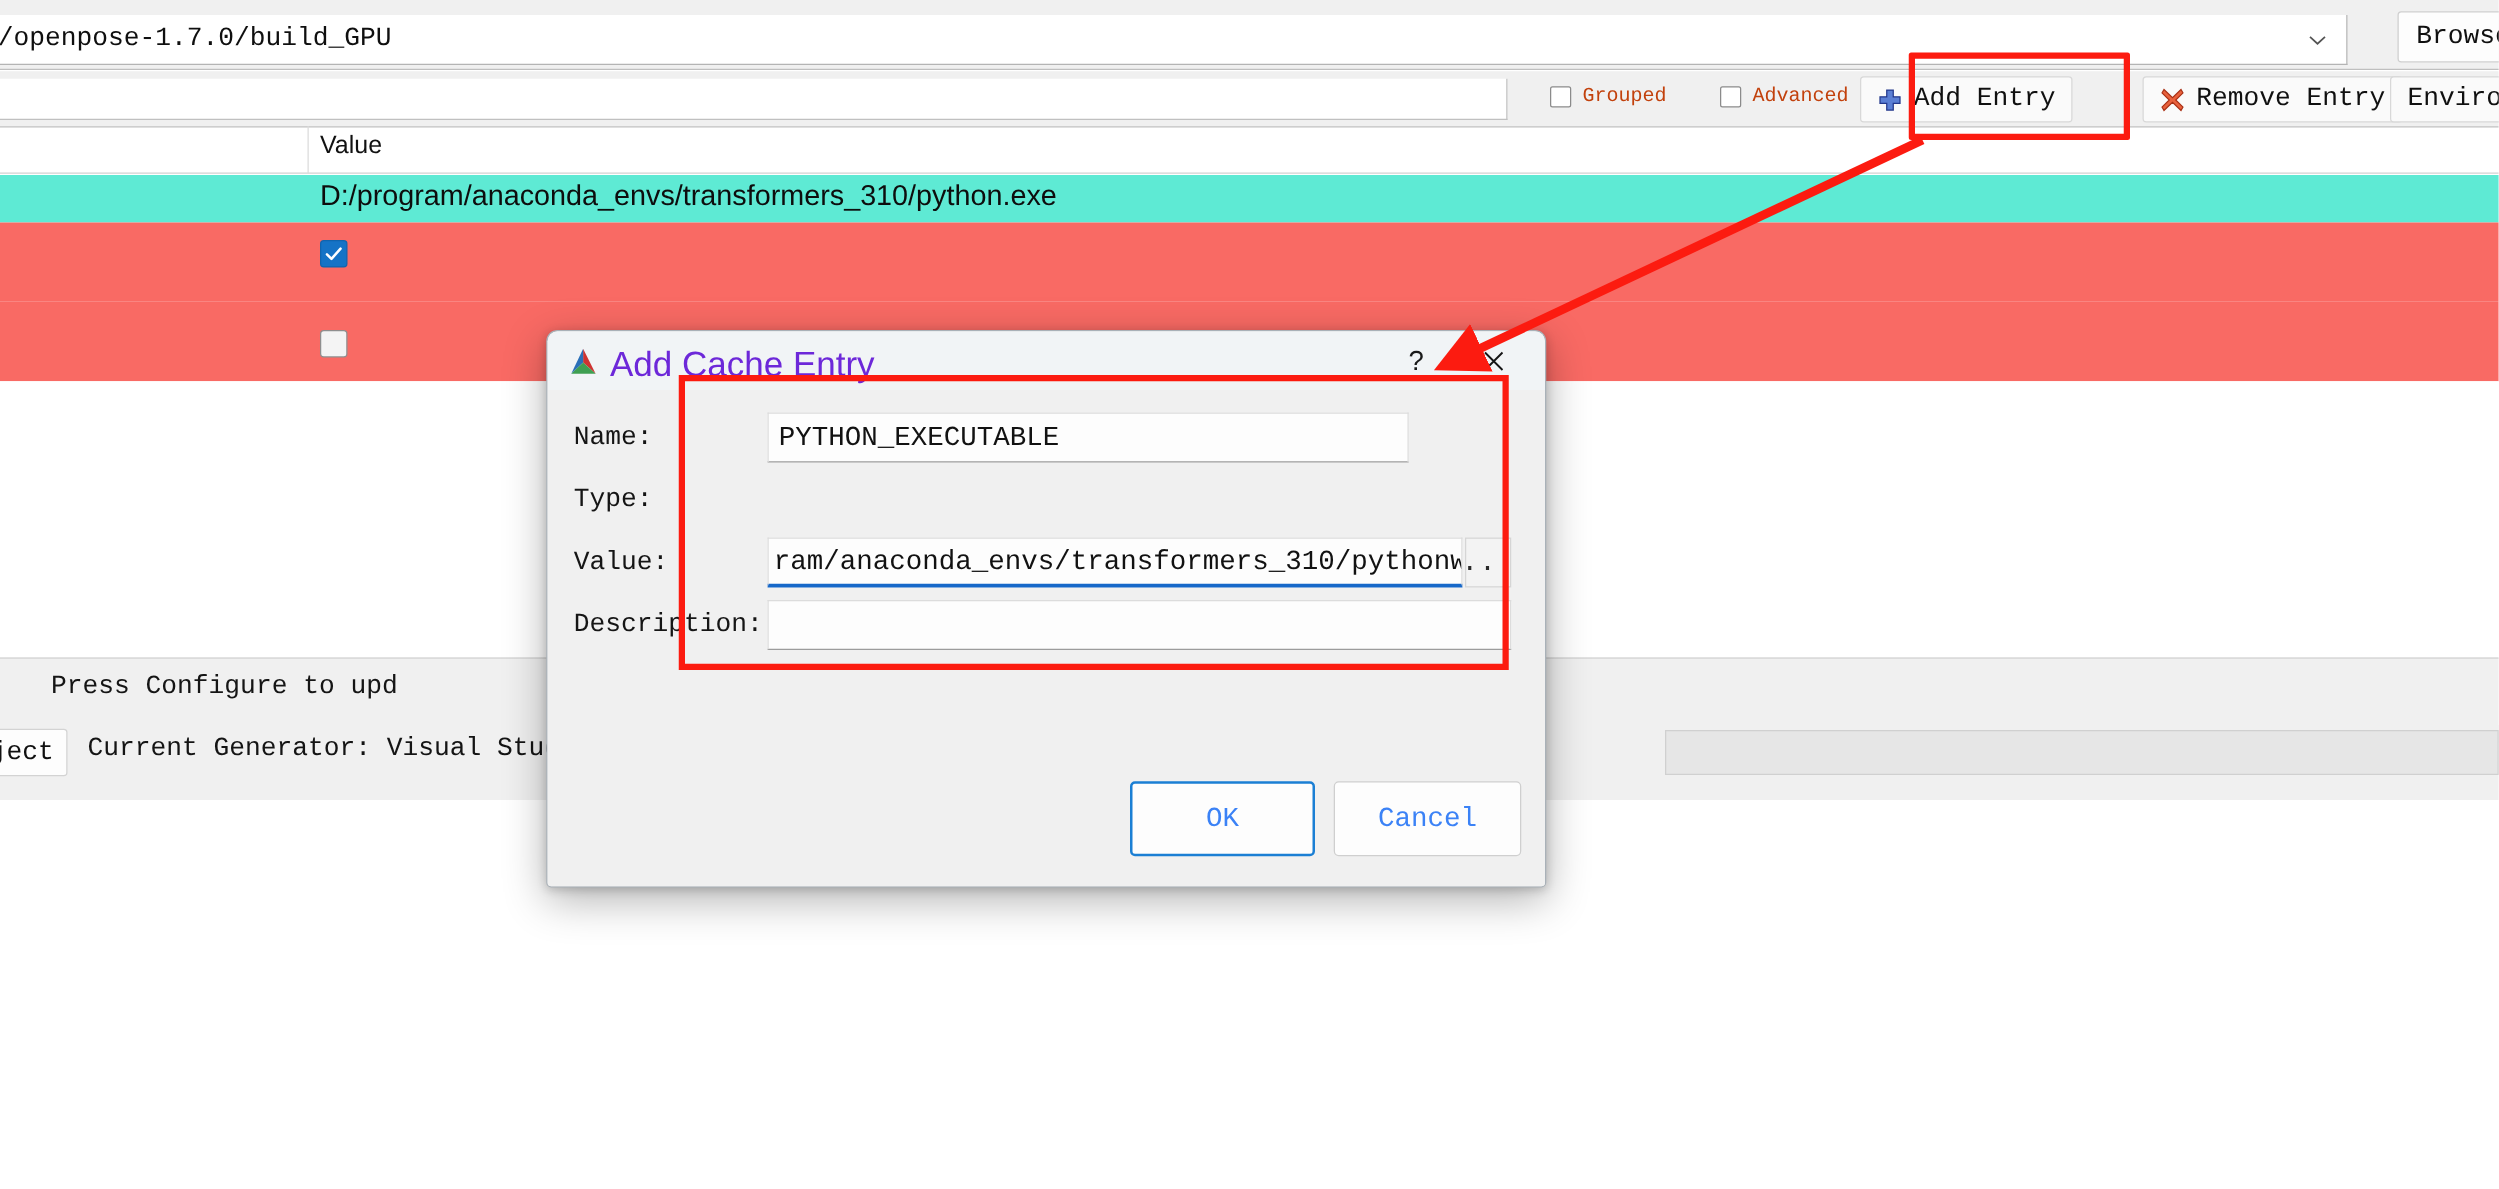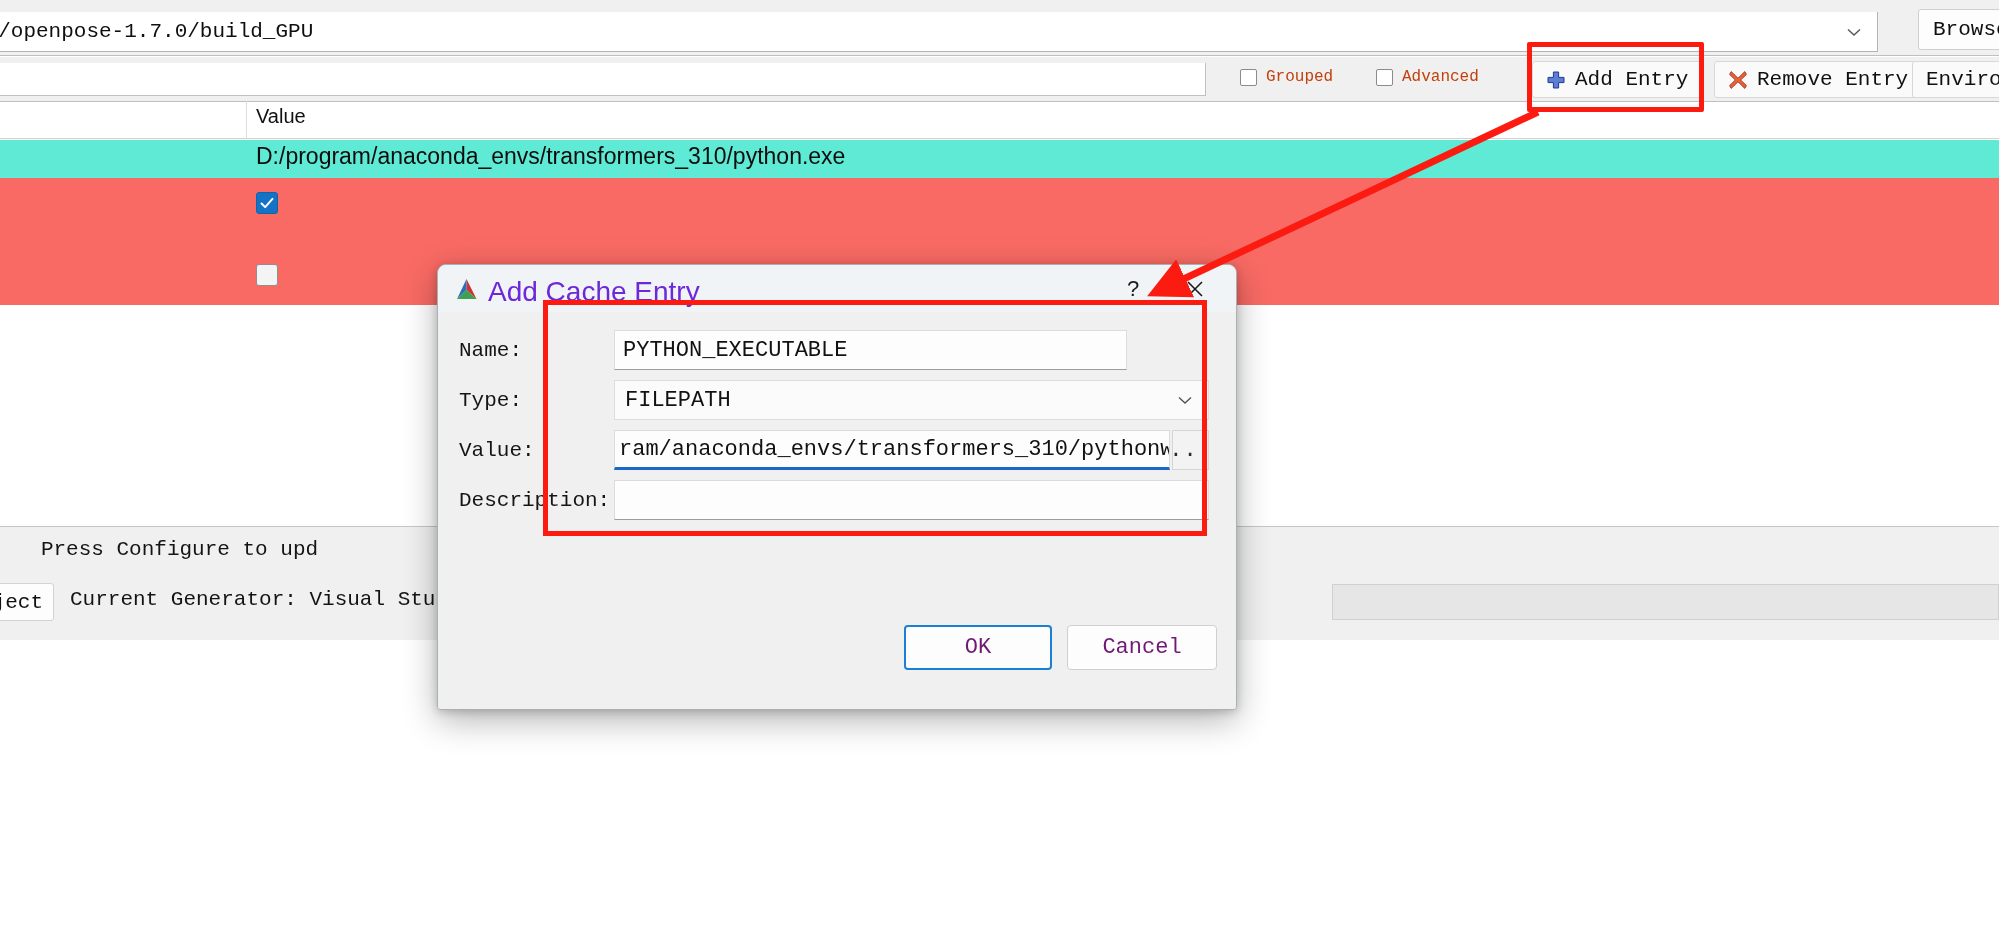--- a/index.html
+++ b/index.html
@@ -362,30 +362,30 @@
     display: flex;
     align-items: center;
     justify-content: center;
     font-family: "Liberation Mono", "DejaVu Sans Mono", monospace;
     font-size: 22px;
     color: #2a2a2a;
     letter-spacing: 1px;
   }
   .dlg-btn {
     position: absolute;
-    height: 45px;
+    height: 60px;
     background: #fdfdfd;
     border: 1px solid #cfcfcf;
     border-radius: 4px;
     display: flex;
     align-items: center;
     justify-content: center;
     font-family: "Liberation Mono", "DejaVu Sans Mono", monospace;
     font-size: 22px;
-    color: #701a75;
+    color: #3b82f6;
   }
   .dlg-btn.default { border: 2px solid #1b7fd4; }
 
   
   .anno-fields {
     position: absolute;
     left: 543px; top: 300px;
     width: 664px; height: 236px;
     border: 5px solid #fc1b10;
     pointer-events: none;
@@ -425,21 +425,21 @@
     <div class="cb-wrap" style="left:1240px; top:11px;">
       <span class="cb-box"></span>
       <span>Grouped</span>
     </div>
 
     <div class="cb-wrap" style="left:1376px; top:11px;">
       <span class="cb-box"></span>
       <span>Advanced</span>
     </div>
 
-    <div class="tb-btn" style="left:1532px;">
+    <div class="tb-btn" style="left:1488px;">
       <span class="plus-icon">
         <svg viewBox="0 0 20 20" width="20" height="20">
           <path d="M7.4 2 H12.6 V7.4 H18 V12.6 H12.6 V18 H7.4 V12.6 H2 V7.4 H7.4 Z" fill="#5b7fd4" stroke="#23388c" stroke-width="1"></path>
         </svg>
       </span>
       <span>Add Entry</span>
     </div>
 
     <div class="tb-btn" style="left:1714px;">
       <span class="x-icon">
@@ -512,28 +512,20 @@
     </div>
 
     <div class="dlg-body">
 
       <div class="fld-label" style="left:21px; top:27px;">Name:</div>
       <div class="fld-input underlined" style="left:176px; top:18px; width:513px; height:40px;">
         <span>PYTHON_EXECUTABLE</span>
       </div>
 
       <div class="fld-label" style="left:21px; top:77px;">Type:</div>
-      <div class="fld-select" style="left:176px; top:68px; width:595px; height:40px;">
-        <span>FILEPATH</span>
-        <span class="sel-caret">
-          <svg viewBox="0 0 18 18" width="18" height="18">
-              <path d="M3 6.5 L9 12 L15 6.5" fill="none" stroke="#555" stroke-width="1.4"></path>
-            </svg>
-        </span>
-      </div>
 
       <div class="fld-label" style="left:21px; top:127px;">Value:</div>
       <div class="fld-input focused-blue" style="left:176px; top:118px; width:556px; height:40px; padding-left:4px;">
         <span>ram/anaconda_envs/transformers_310/pythonw.exe</span>
           <span class="caret-bar"></span>
       </div>
       <div class="dots-btn" style="left:734px; top:118px; width:37px; height:40px;">...</div>
 
       <div class="fld-label" style="left:21px; top:177px;">Description:</div>
       <div class="fld-input underlined" style="left:176px; top:168px; width:595px; height:40px;">

